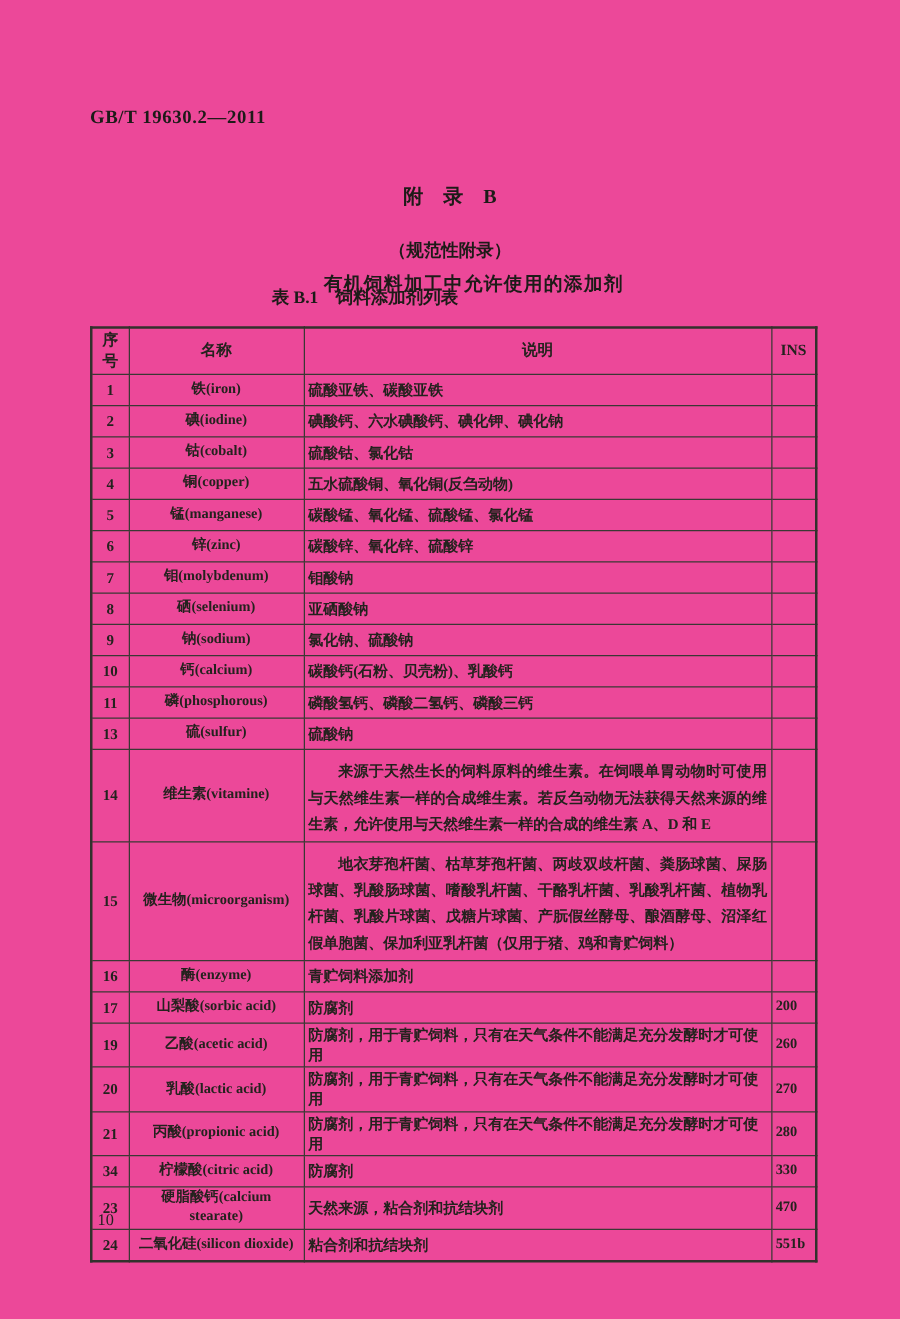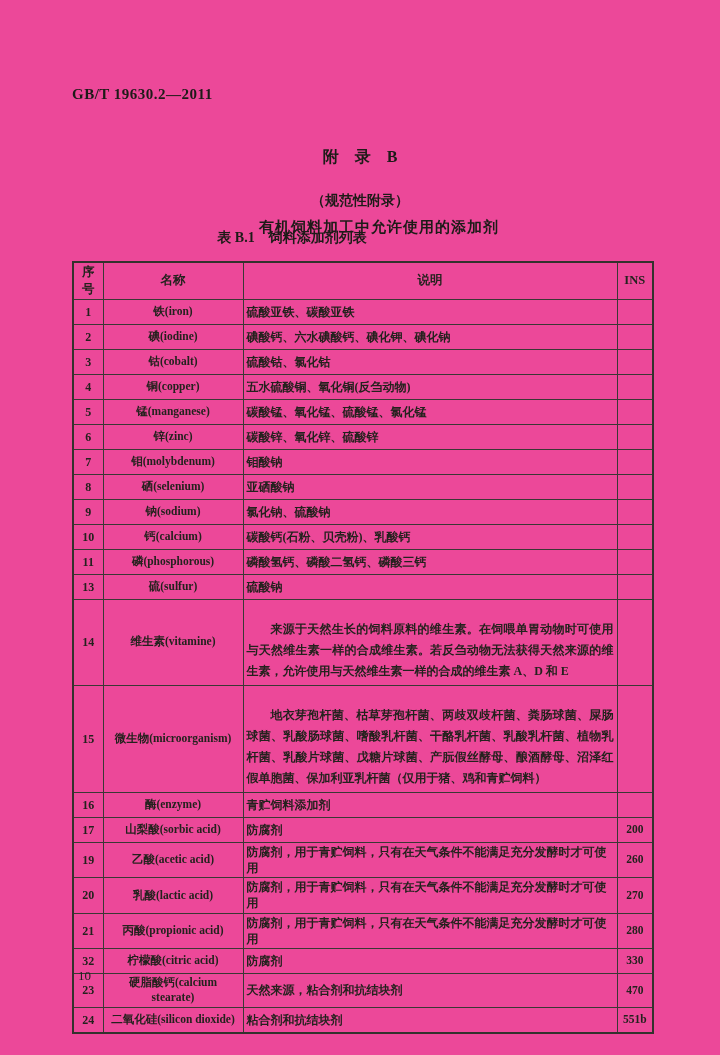--- a/index.html
+++ b/index.html
@@ -82,24 +82,24 @@
     font-weight: bold;
     height: 25px;
   }
   td.row-number-cell { text-align: center; }
   td.name-cell { text-align: center; font-size: 11.5px; }
   td.description-cell { text-align: left; padding-left: 10px; padding-right: 8px; }
   td.description-cell.para {
     text-align: justify;
     text-indent: 2em;
     line-height: 21px;
-    padding-top: 19px;
+    padding-top: 7px;
     padding-bottom: 3px;
   }
-  td.ins-cell { text-align: center; font-size: 11.5px; }
+  td.ins-cell { font-size: 11.5px; }
   .page-number {
     position: absolute;
     left: 78px;
     top: 968px;
     font-size: 13px;
     font-weight: normal;
     color: #232220;
   }
 </style>
 </head>
@@ -241,21 +241,21 @@
           <td class="description-cell">防腐剂，用于青贮饲料，只有在天气条件不能满足充分发酵时才可使用</td>
           <td class="ins-cell">270</td>
         </tr>
         <tr>
           <td class="row-number-cell">21</td>
           <td class="name-cell">丙酸(propionic acid)</td>
           <td class="description-cell">防腐剂，用于青贮饲料，只有在天气条件不能满足充分发酵时才可使用</td>
           <td class="ins-cell">280</td>
         </tr>
         <tr>
-          <td class="row-number-cell">32</td>
+          <td class="row-number-cell">34</td>
           <td class="name-cell">柠檬酸(citric acid)</td>
           <td class="description-cell">防腐剂</td>
           <td class="ins-cell">330</td>
         </tr>
         <tr>
           <td class="row-number-cell">23</td>
           <td class="name-cell">硬脂酸钙(calcium stearate)</td>
           <td class="description-cell">天然来源，粘合剂和抗结块剂</td>
           <td class="ins-cell">470</td>
         </tr>

